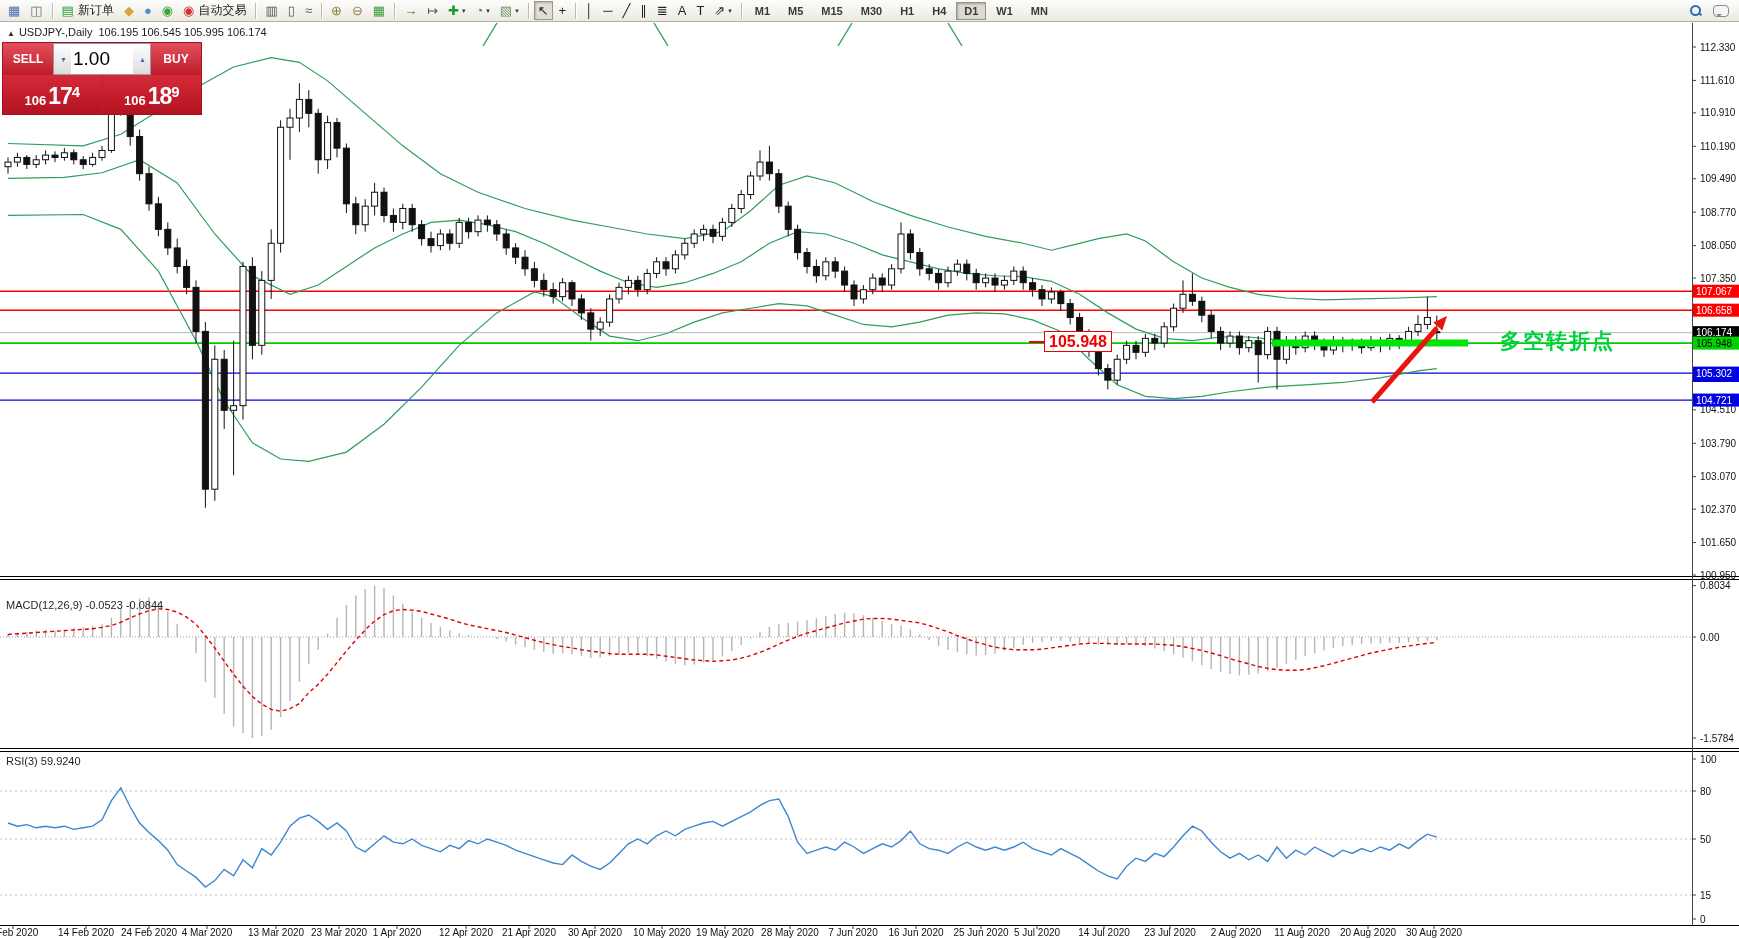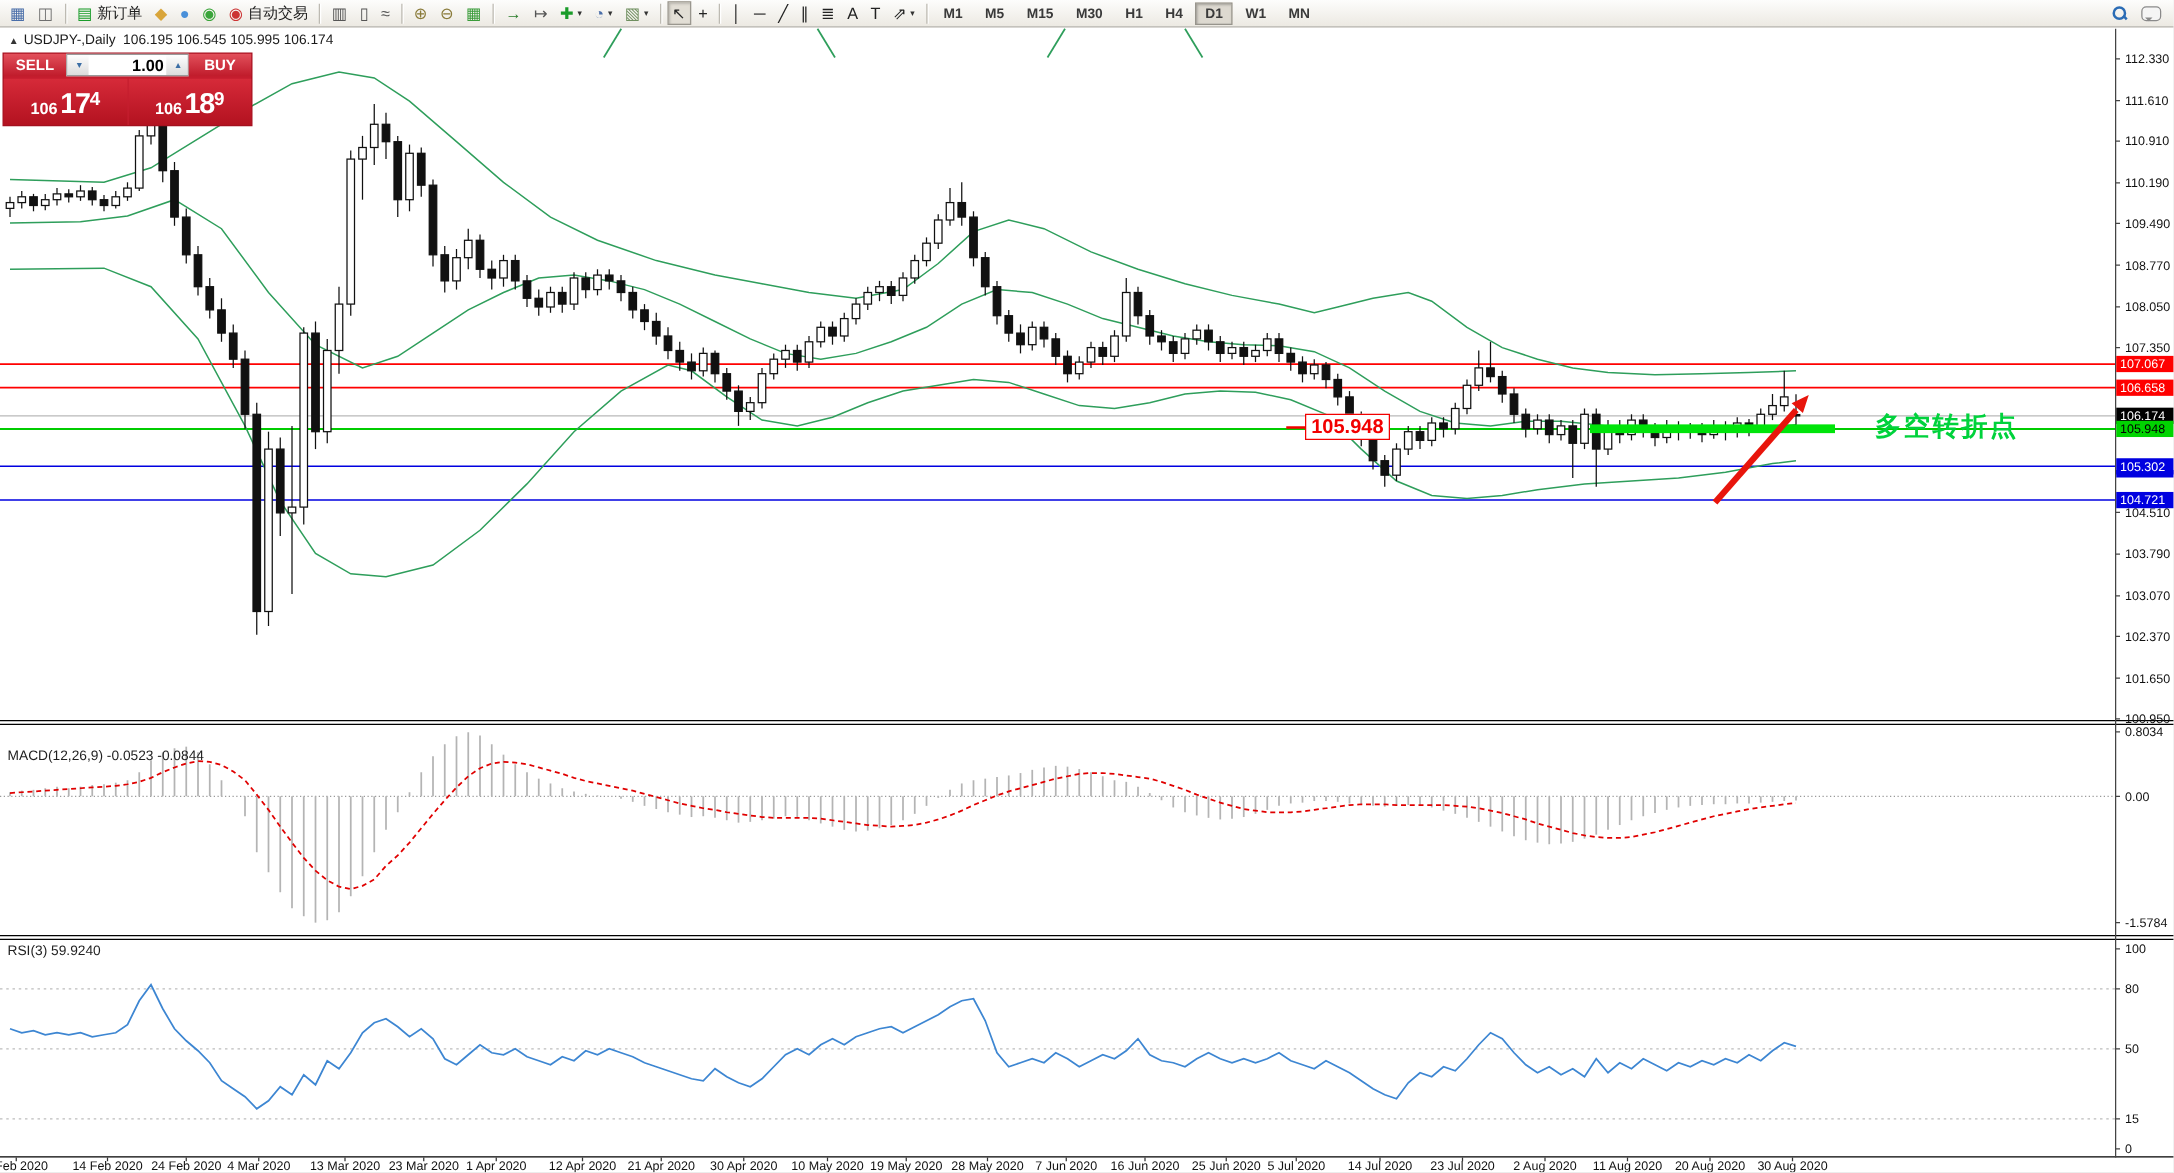--- a/index.html
+++ b/index.html
@@ -25,27 +25,27 @@
   .icon-search::after{content:"";position:absolute;left:8px;top:8px;width:4px;height:2px;background:#2b6cb5;transform:rotate(45deg);}
   .icon-chat{position:relative;width:14px;height:10px;display:inline-block;border:1.5px solid #8a8a8a;border-radius:4px;background:#f5f5f5;}
   .icon-chat::after{content:"";position:absolute;left:2px;bottom:-4px;border:3px solid transparent;border-top-color:#8a8a8a;}
   
   .chart-title{position:absolute;left:7px;top:26px;font-size:11px;color:#1a1a1a;z-index:20;}
   .chart-title .tri{font-size:8px;color:#333;margin-right:4px;}
   .chart-title .ohlc{margin-left:6px;}
   
   .trade-panel{position:absolute;left:3px;top:43px;width:198px;z-index:25;background:#c51d2e;
                box-shadow:0 0 0 1px #a3101f;}
-  .tp-row1{display:flex;height:18px;}
+  .tp-row1{display:flex;height:32px;}
   .tp-btn{flex:0 0 50px;border:none;color:#fff;font-weight:bold;font-size:12px;cursor:pointer;
           background:linear-gradient(#e2505b,#c01b2b);}
   .tp-vol{flex:1;display:flex;background:#fff;border:1px solid #9a9a9a;box-sizing:border-box;}
   .tp-spin{width:17px;border:none;background:linear-gradient(#fefefe,#dcdcdc);color:#3b6ea5;font-size:7px;cursor:pointer;}
-  .tp-vol input{width:100%;border:none;outline:none;text-align:right;font-size:13px;font-family:"Liberation Sans",sans-serif;font-weight:bold;}
-  .tp-row2{display:flex;height:39px;align-items:flex-end;}
+  .tp-vol input{width:100%;border:none;outline:none;text-align:left;font-size:19px;font-family:"Liberation Sans",sans-serif;}
+  .tp-row2{display:flex;height:39px;}
   .tp-price{flex:1;display:flex;align-items:flex-end;justify-content:center;color:#fff;cursor:pointer;
             background:linear-gradient(#d62a39,#b31220);padding-bottom:3px;}
   .tp-price.sellside{margin-right:1px;}
   .tp-price .small{font-size:13px;font-weight:bold;margin-right:2px;line-height:20px;}
   .tp-price .big{font-size:23px;font-weight:bold;line-height:30px;letter-spacing:-1px;}
   .tp-price .sup{font-size:15px;font-weight:bold;line-height:34px;align-self:flex-start;}
   
   .ind-label{position:absolute;left:6px;font-size:11px;color:#1f1f1f;z-index:20;}
   
   .price-callout{position:absolute;left:1044px;top:331px;z-index:22;border:1.5px solid #f20000;color:#f20000;

